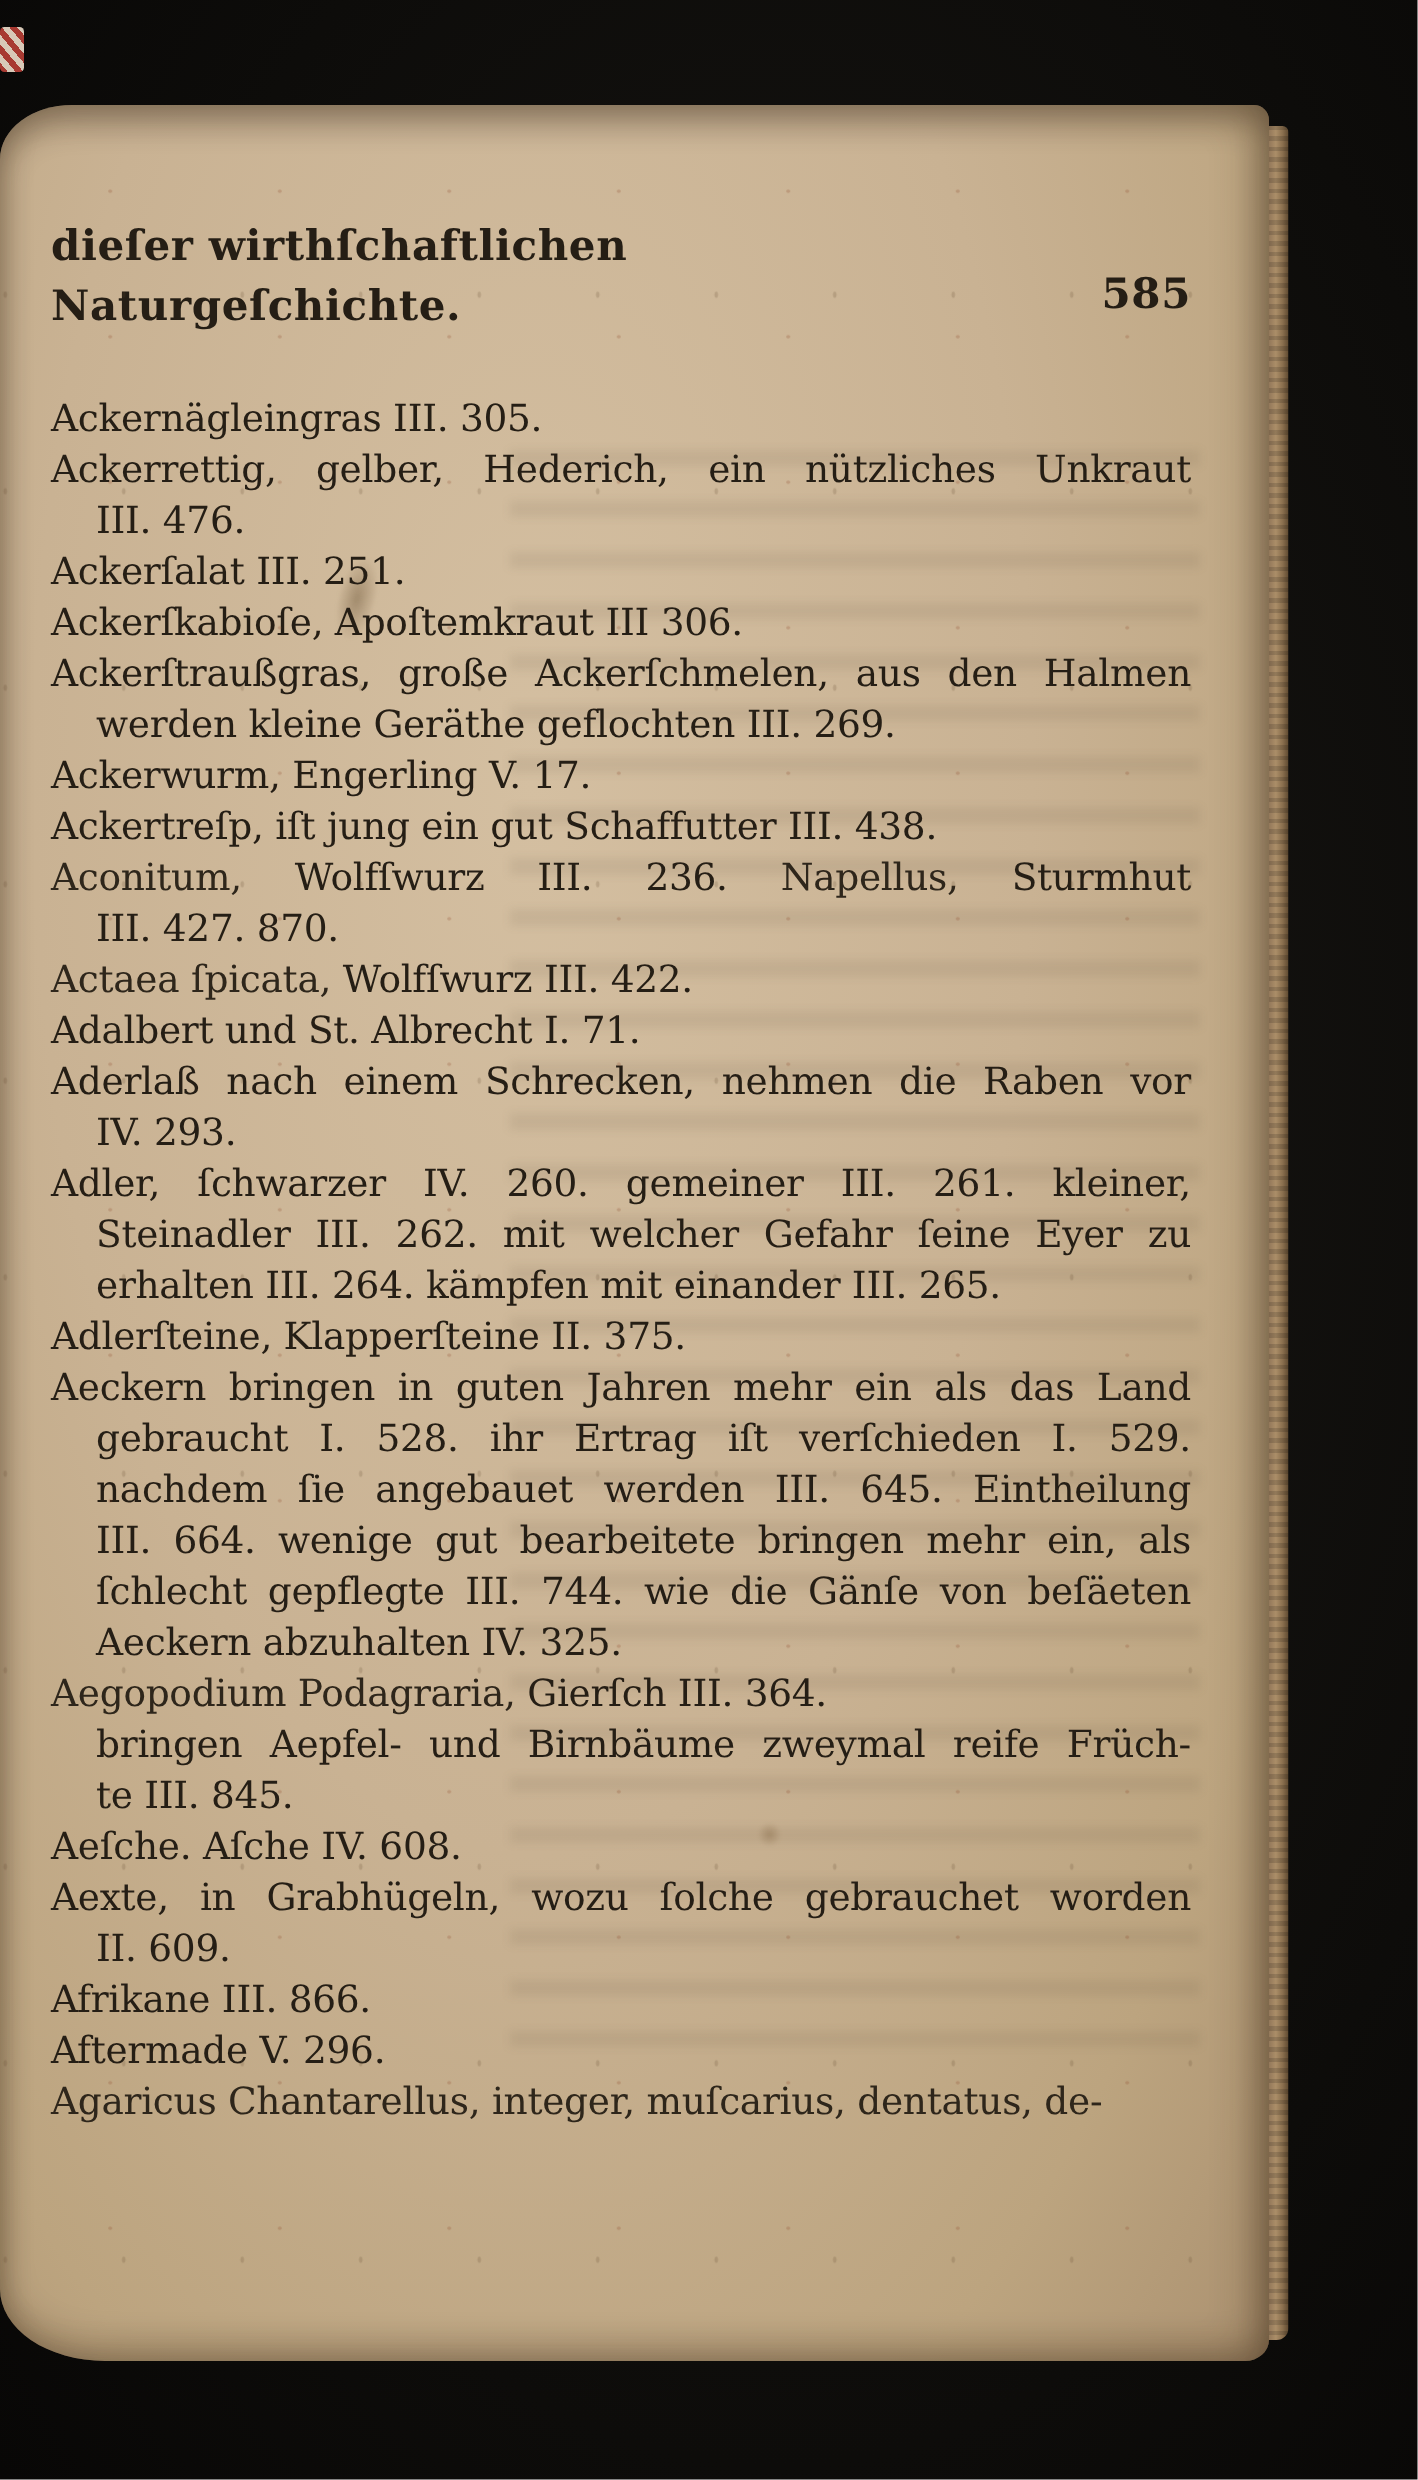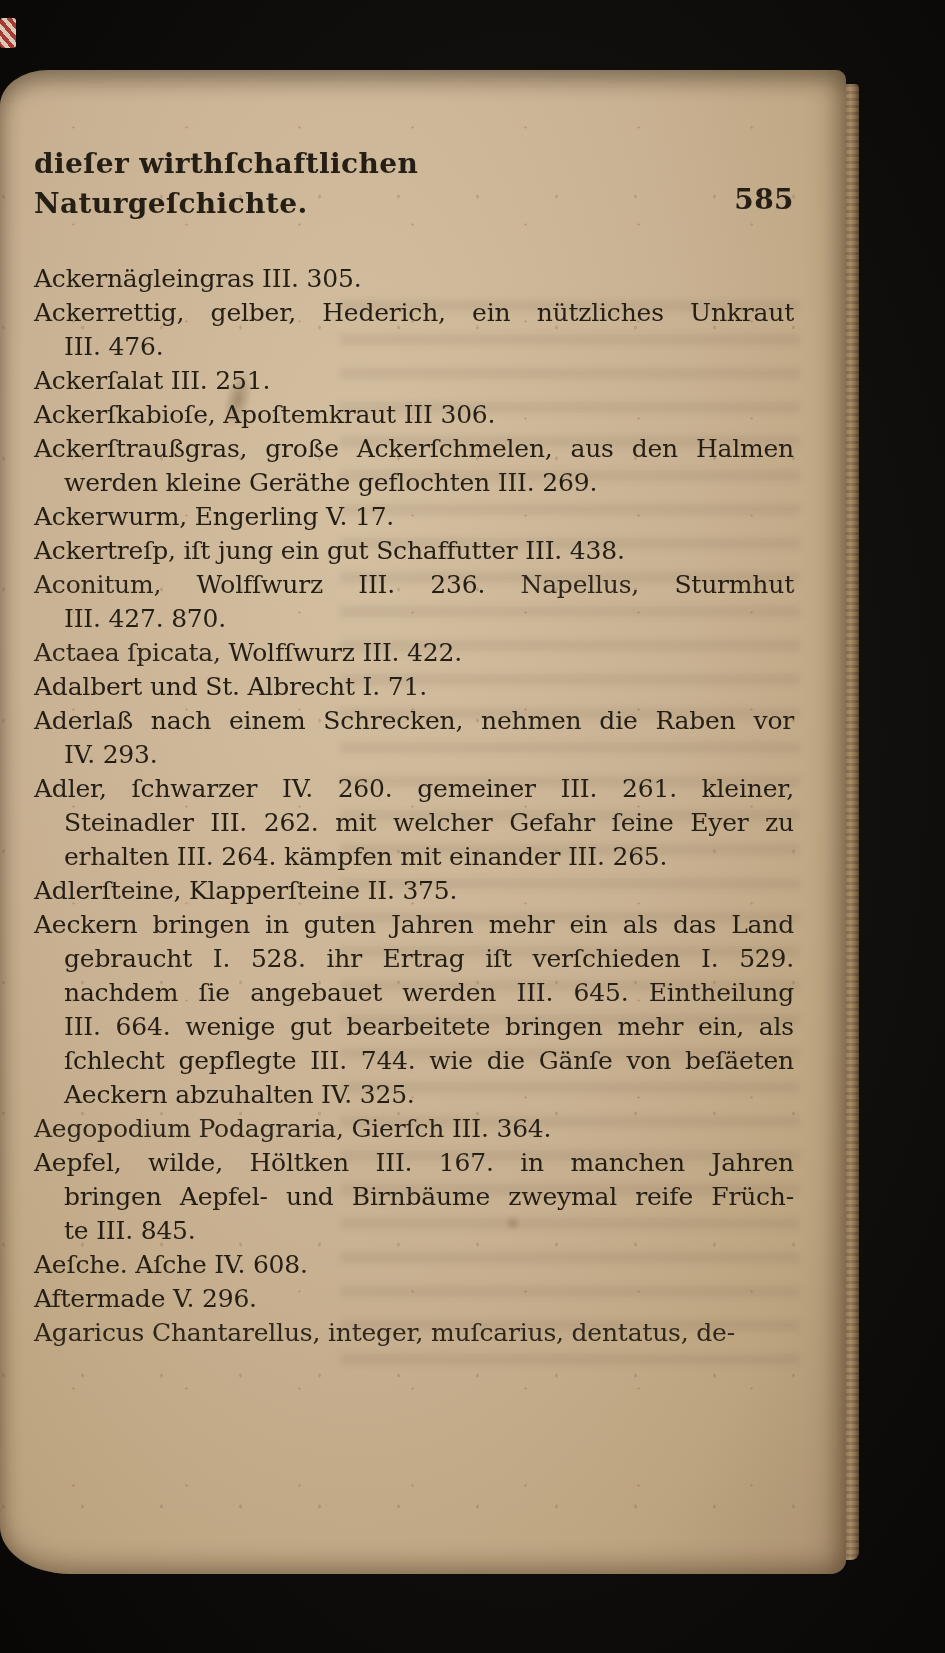--- a/index.html
+++ b/index.html
@@ -45,21 +45,21 @@
     background:repeating-linear-gradient(180deg, rgba(96,80,58,.10) 0 11px, rgba(96,80,58,0) 11px 34px);
     filter:blur(3px);pointer-events:none;
   }
   .stain{position:absolute;pointer-events:none;filter:blur(1px);}
   .stain.s1{left:225px;top:300px;width:26px;height:58px;transform:rotate(14deg);
     background:radial-gradient(ellipse, rgba(105,82,52,.45), rgba(105,82,52,0) 70%);}
   .stain.s2{left:505px;top:1145px;width:16px;height:16px;
     background:radial-gradient(circle, rgba(120,90,55,.35), rgba(120,90,55,0) 70%);}
 
   .content{position:absolute;left:34px;top:74px;width:760px;color:var(--ink,#251e15);}
-  .header{display:flex;align-items:center;font-weight:bold;font-size:28px;letter-spacing:.4px;line-height:40px;}
+  .header{display:flex;align-items:flex-start;font-weight:bold;font-size:28px;letter-spacing:.4px;line-height:40px;}
   .header .pageno{margin-left:44px;margin-top:32px;}
 
   .entries{margin-top:38px;font-size:25px;line-height:34px;}
   .line{letter-spacing:-0.2px;}
   .line.ind{padding-left:30px;}
   .line.just{text-align:justify;text-align-last:justify;}
   .seg.de{font-weight:normal;}
   .seg.lat{font-weight:normal;color:#2e261b;margin-top:44px;}
 </style>
 </head>
@@ -129,26 +129,32 @@
           <div class="line ind just"><span class="seg de">gebraucht I. 528. ihr Ertrag iſt verſchieden I. 529.</span></div>
           <div class="line ind just"><span class="seg de">nachdem ſie angebauet werden III. 645. Eintheilung</span></div>
           <div class="line ind just"><span class="seg de">III. 664. wenige gut bearbeitete bringen mehr ein, als</span></div>
           <div class="line ind just"><span class="seg de">ſchlecht gepflegte III. 744. wie die Gänſe von beſäeten</span></div>
           <div class="line ind"><span class="seg de">Aeckern abzuhalten IV. 325.</span></div>
         </div>
         <div>
           <div class="line"><span class="seg lat">Aegopodium Podagraria,</span><span class="seg de"> Gierſch III. 364.</span></div>
         </div>
         <div>
-          <div class="line just"><span class="seg de">Aepfel, wilde, Höltken III. 167. in manchen Jahren</span></div>
           <div class="line ind just"><span class="seg de">bringen Aepfel- und Birnbäume zweymal reife Früch-</span></div>
           <div class="line ind"><span class="seg de">te III. 845.</span></div>
         </div>
         <div>
           <div class="line"><span class="seg de">Aeſche. Aſche IV. 608.</span></div>
+        </div>
+        <div>
+          <div class="line just"><span class="seg de">Aexte, in Grabhügeln, wozu ſolche gebrauchet worden</span></div>
+          <div class="line ind"><span class="seg de">II. 609.</span></div>
+        </div>
+        <div>
+          <div class="line"><span class="seg de">Afrikane III. 866.</span></div>
         </div>
         <div>
           <div class="line"><span class="seg de">Aftermade V. 296.</span></div>
         </div>
         <div>
           <div class="line"><span class="seg lat">Agaricus Chantarellus, integer, muſcarius, dentatus, de-</span></div>
         </div>
       </div>
 
   </div>

